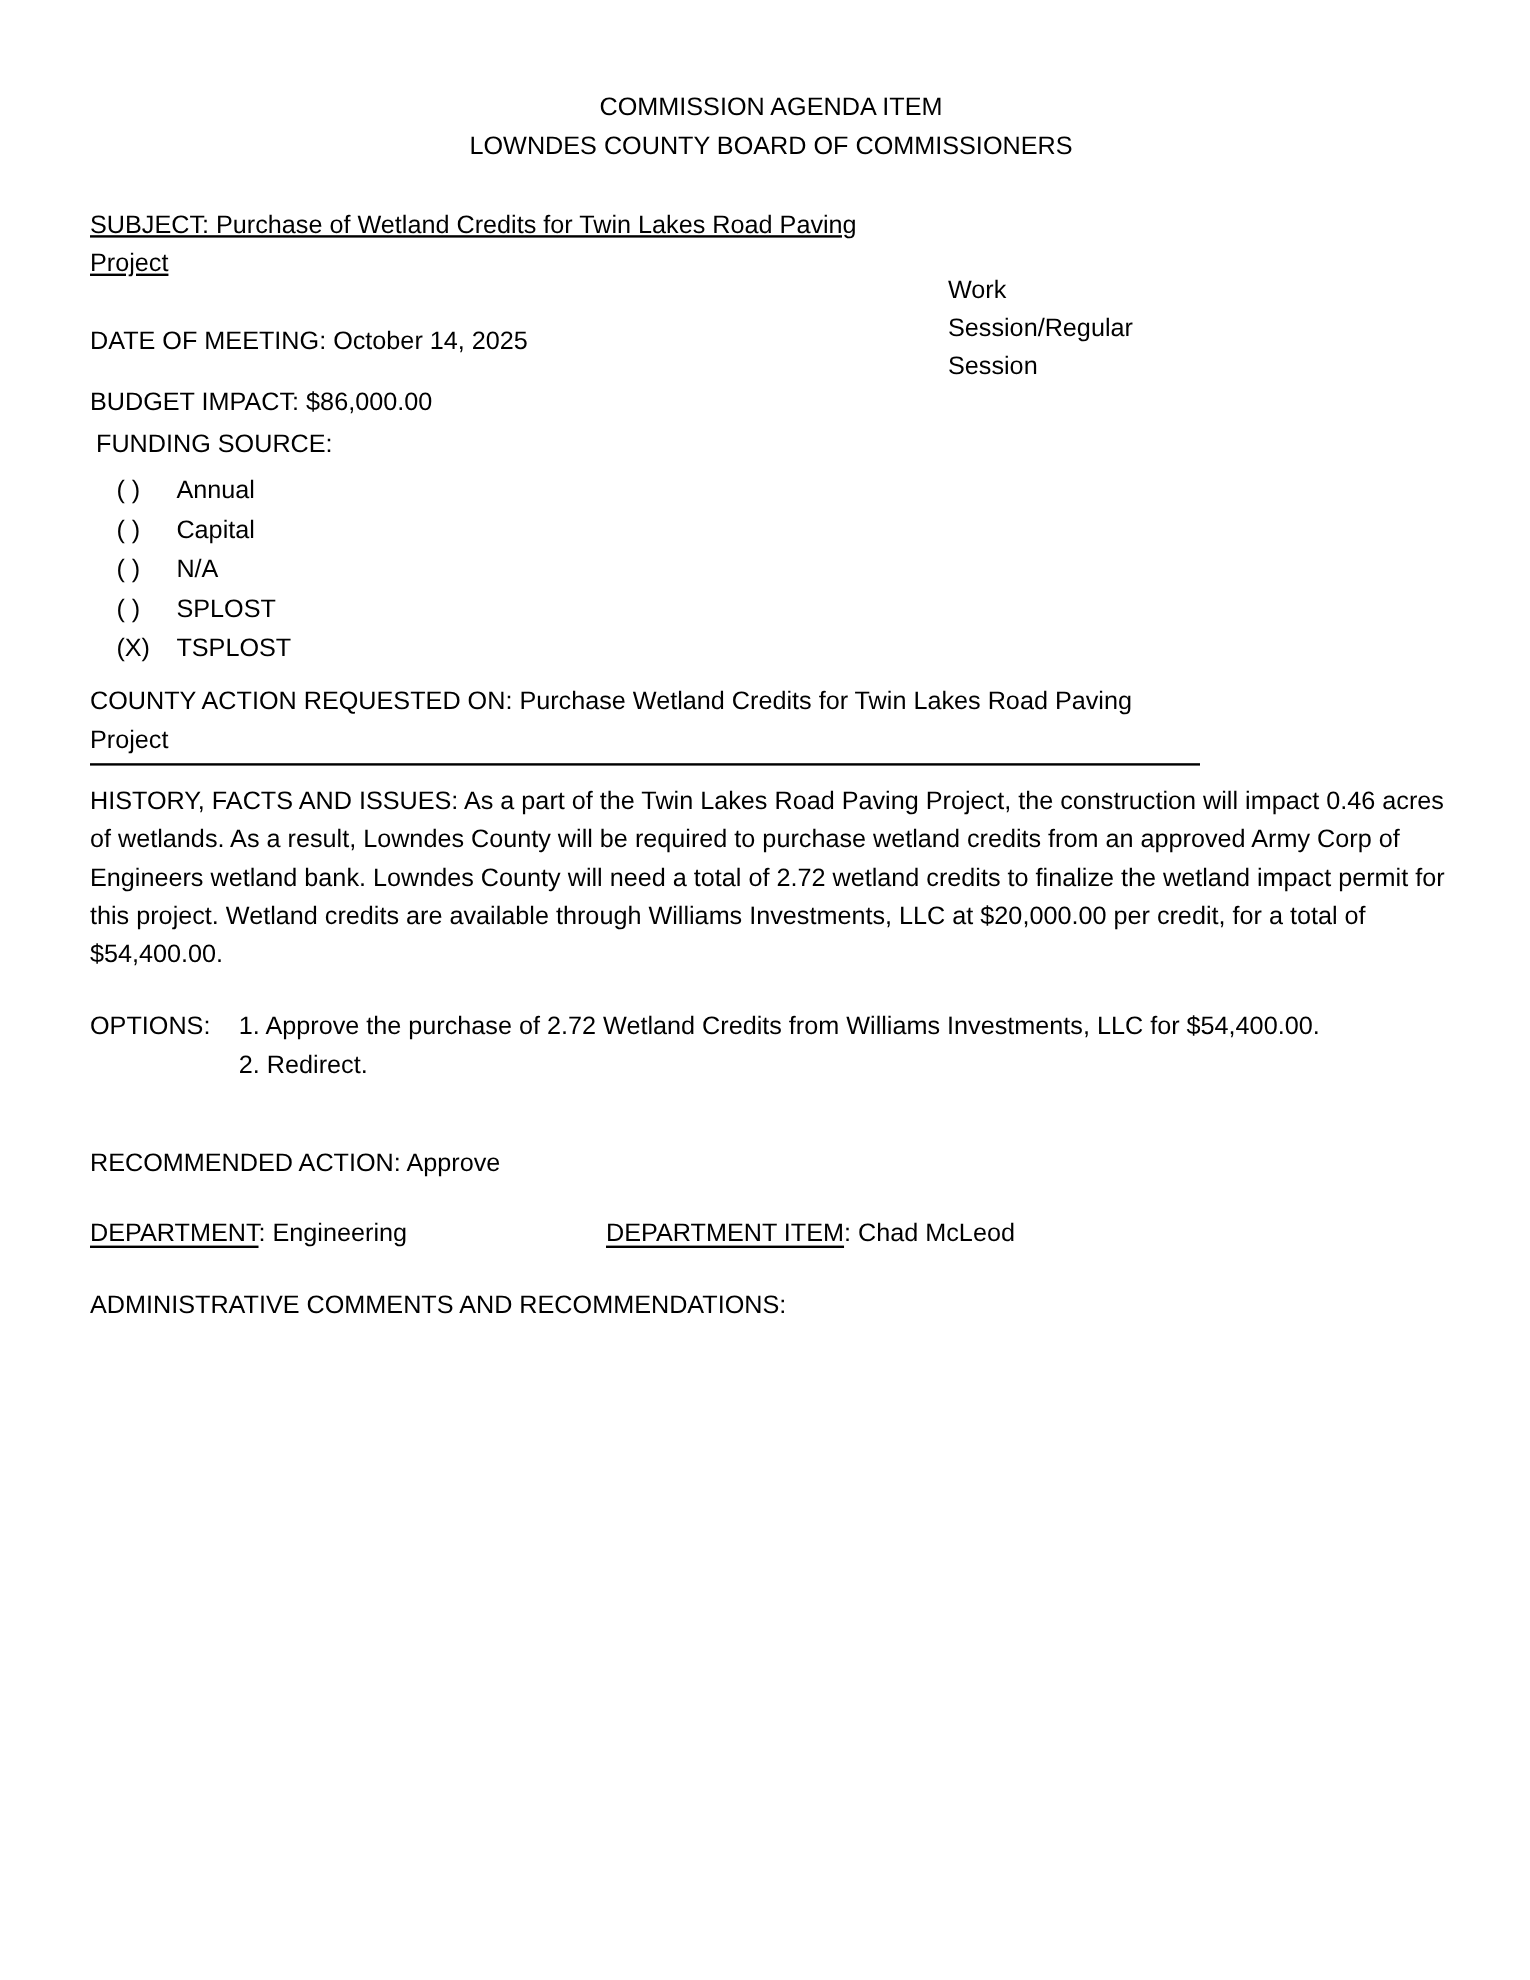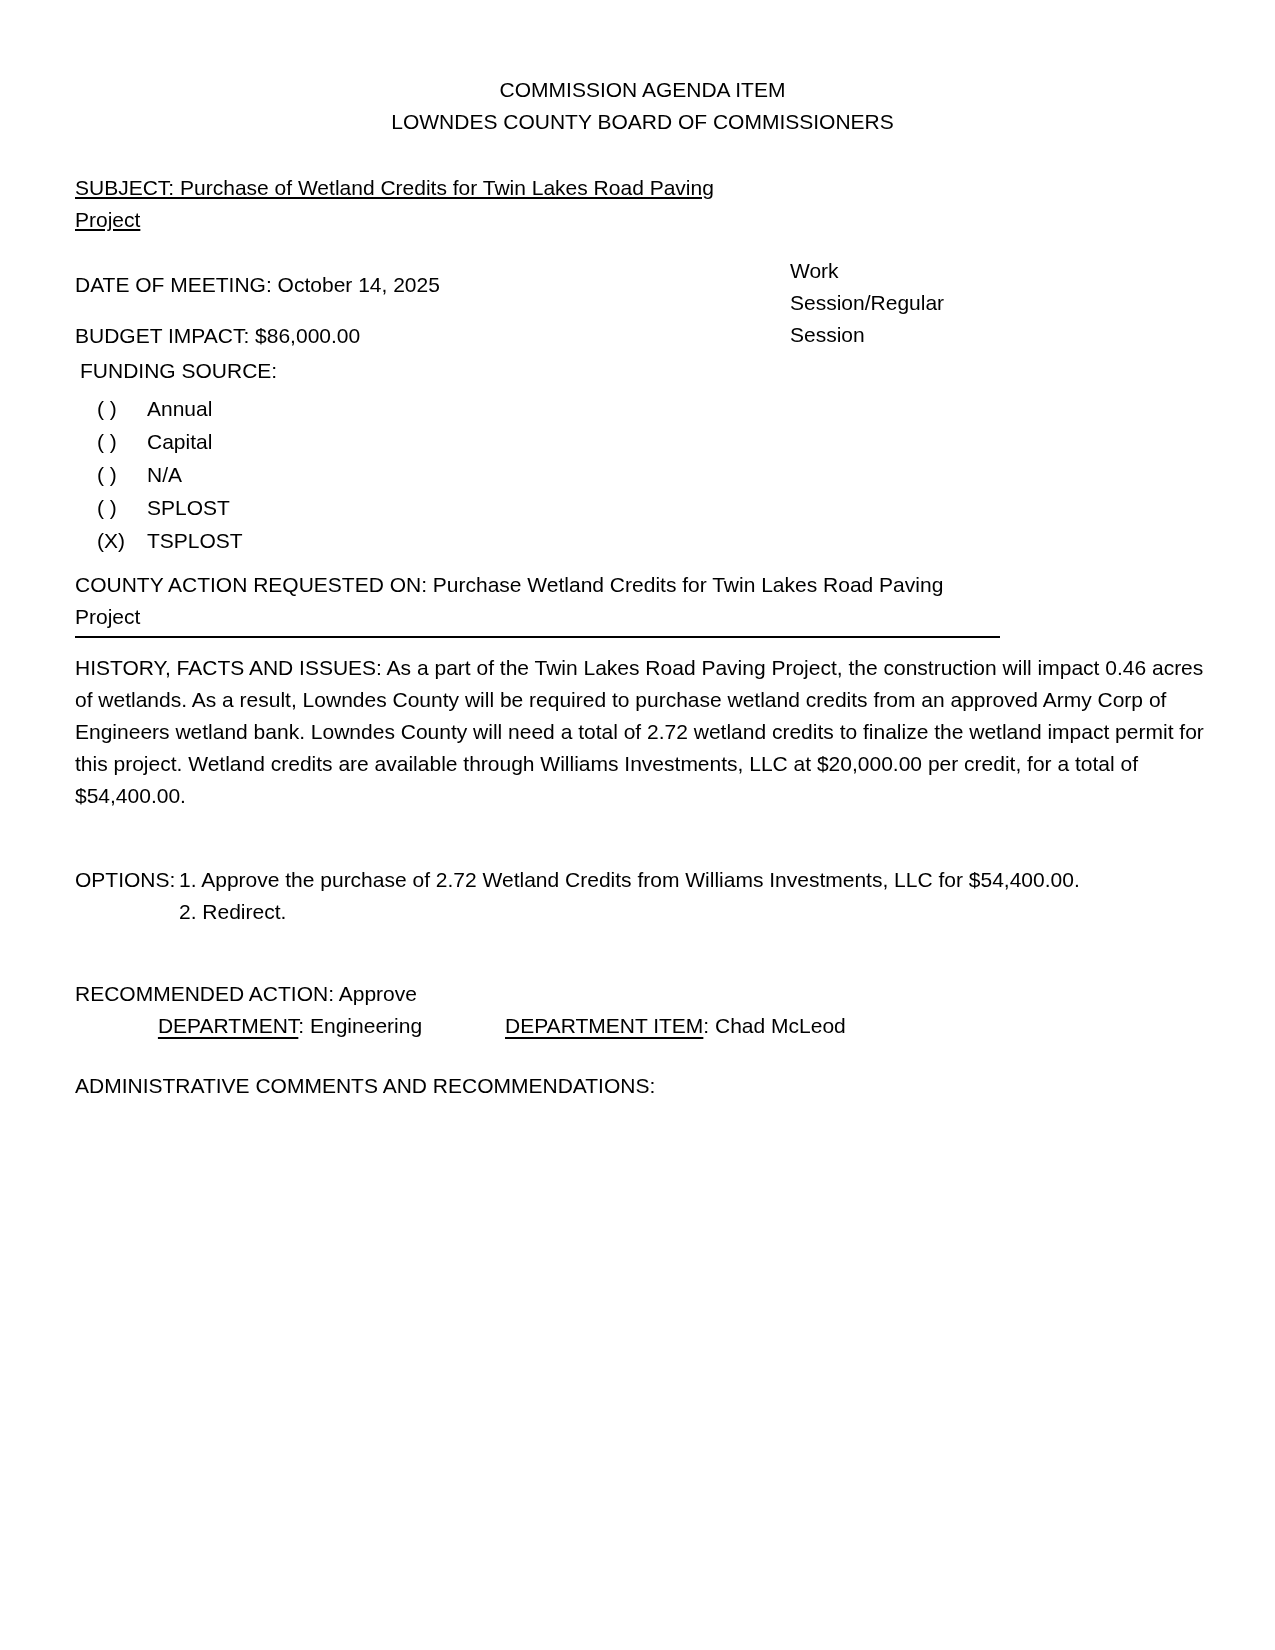--- a/index.html
+++ b/index.html
@@ -11,36 +11,36 @@
     color:#000;
     font-size:21px;
     line-height:32px;
     margin:0 auto;
     overflow:hidden;
   }
   .content{padding:74px 65px 0 75px;}
   .doc-header{text-align:center;}
   .subject{max-width:690px;margin-top:34px;text-decoration:underline;}
   .session-col{
-    position:absolute;left:790px;top:255px;width:175px;line-height:32px;
+    position:absolute;left:790px;top:226px;width:175px;line-height:32px;
   }
   .date-line{margin-top:33px;}
   .budget-line{margin-top:19px;}
   .funding-label{margin-top:3px;padding-left:5px;}
   .funding-list{margin-top:5px;padding-left:22px;}
   .funding-row{display:flex;line-height:33px;}
   .funding-mark{width:50px;flex:0 0 50px;}
   .county-action{margin-top:12px;max-width:930px;}
   .divider-line{margin-top:3px;width:925px;border-top:2px solid #000;height:0;}
   .history{margin-top:14px;max-width:1140px;}
-  .options-block{margin-top:52px;display:flex;}
+  .options-block{margin-top:28px;display:flex;gap:20px;}
   .options-label{width:104px;flex:0 0 104px;}
   .option-item{white-space:nowrap;}
   .recommended{margin-top:50px;}
-  .dept-row{display:flex;text-align:center;}
+  .dept-row{margin-top:26px;display:flex;}
   .dept-left{width:430px;flex:0 0 430px;}
   .u-label{text-decoration:underline;text-decoration-thickness:2px;text-underline-offset:4px;}
   .admin-line{margin-top:28px;}
 </style>
 </head>
 <body>
 
 <div class="page">
 
   <div class="session-col">Work Session/Regular Session</div>

